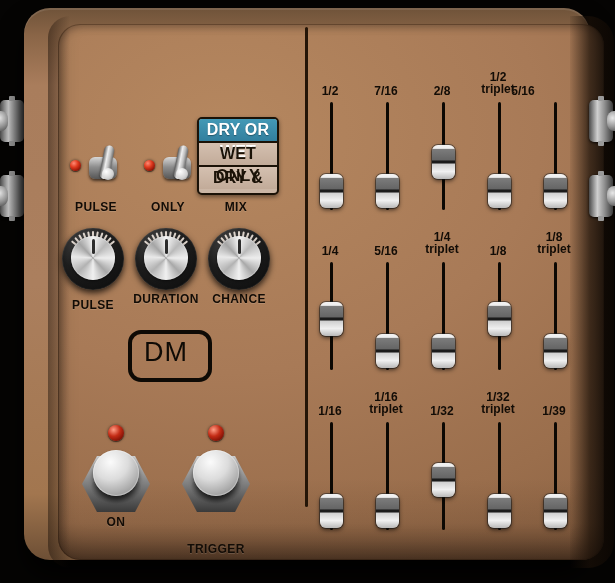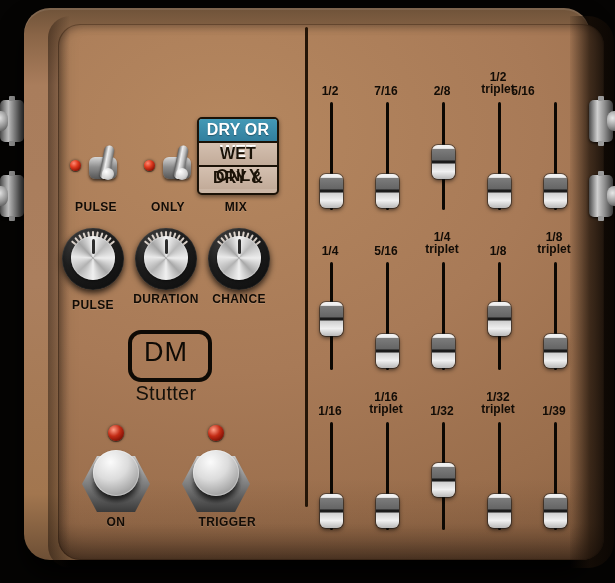--- a/index.html
+++ b/index.html
@@ -307,37 +307,36 @@
         <i style="transform: translate(-50%, 21px) rotate(220deg);"></i>
         <i style="transform: translate(-50%, 21px) rotate(230deg);"></i>
       </div>
     <div class="cap"></div>
     <div class="ptr"></div>
   </div>
   <div class="lbl" style="left:200px;top:292px;width:78px;">CHANCE</div>
 
   <div id="logobox"></div>
   <div id="logodm">DM</div>
-  <div id="logosub">Stutter</div>
 
   <div class="led big" style="left:108px;top:425px;"></div>
   <div class="fsw" style="left:82px;top:448px;">
     <div class="hex"></div>
     <div class="shadow"></div>
     <div class="btn"></div>
   </div>
   <div class="lbl" style="left:86px;top:515px;width:60px;">ON</div>
 
   <div class="led big" style="left:208px;top:425px;"></div>
   <div class="fsw" style="left:182px;top:448px;">
     <div class="hex"></div>
     <div class="shadow"></div>
     <div class="btn"></div>
   </div>
-  <div class="lbl" style="left:176px;top:515px;width:80px;text-align:right;">TRIGGER</div>
+  <div class="lbl" style="left:176px;top:542px;width:80px;">TRIGGER</div>
 
   <div id="sliders">
       <div class="sgroup" style="left: 311px; top: 102px;">
         <div class="track"></div>
         <div class="thumb" style="top: 71.78px;"></div>
       </div>
       <div class="slbl" style="left: 298px; top: 85px;">1/2</div>
       <div class="sgroup" style="left: 367px; top: 102px;">
         <div class="track"></div>
         <div class="thumb" style="top: 71.78px;"></div>

